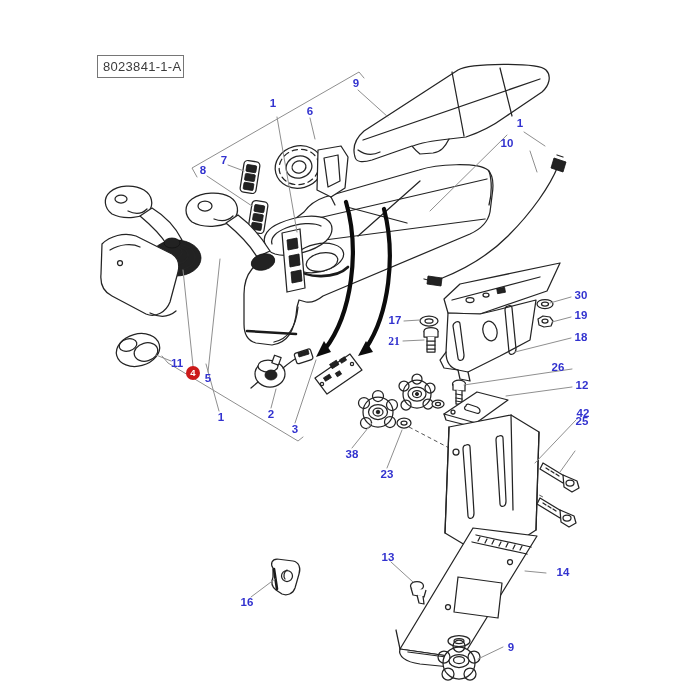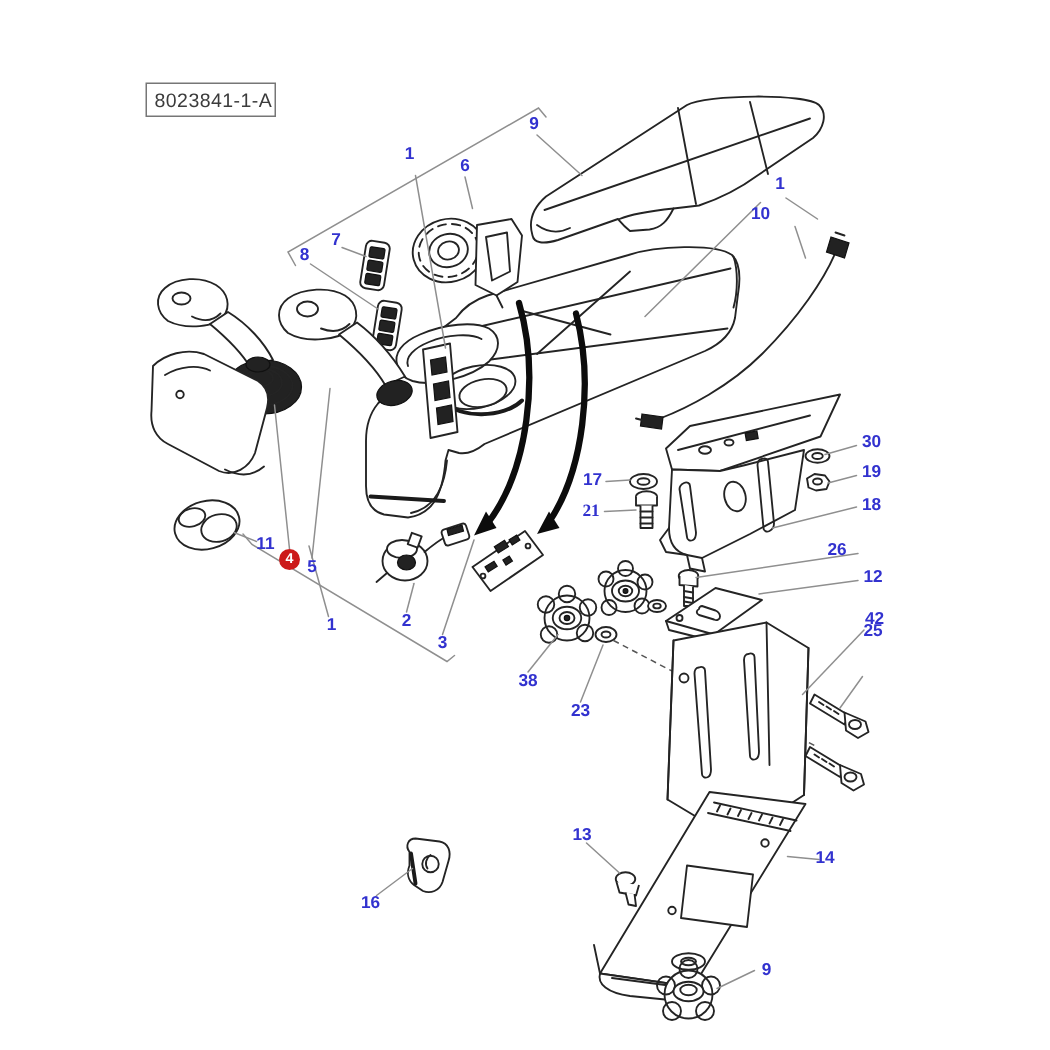--- a/index.html
+++ b/index.html
@@ -370,17 +370,17 @@
       <div class="callout" style="left: 177px; top: 364px;">11</div>
       <div class="callout highlighted" style="left: 193px; top: 373px;">4</div>
       <div class="callout" style="left: 208px; top: 379px;">5</div>
       <div class="callout" style="left: 221px; top: 418px;">1</div>
       <div class="callout" style="left: 271px; top: 415px;">2</div>
       <div class="callout" style="left: 295px; top: 430px;">3</div>
       <div class="callout" style="left: 352px; top: 455px;">38</div>
       <div class="callout" style="left: 387px; top: 475px;">23</div>
       <div class="callout" style="left: 388px; top: 558px;">13</div>
       <div class="callout" style="left: 247px; top: 603px;">16</div>
-      <div class="callout" style="left: 550px; top: 573px;">14</div>
+      <div class="callout" style="left: 563px; top: 573px;">14</div>
       <div class="callout" style="left: 511px; top: 648px;">9</div>
     </div>
 
 </div>
 
 </body></html>

